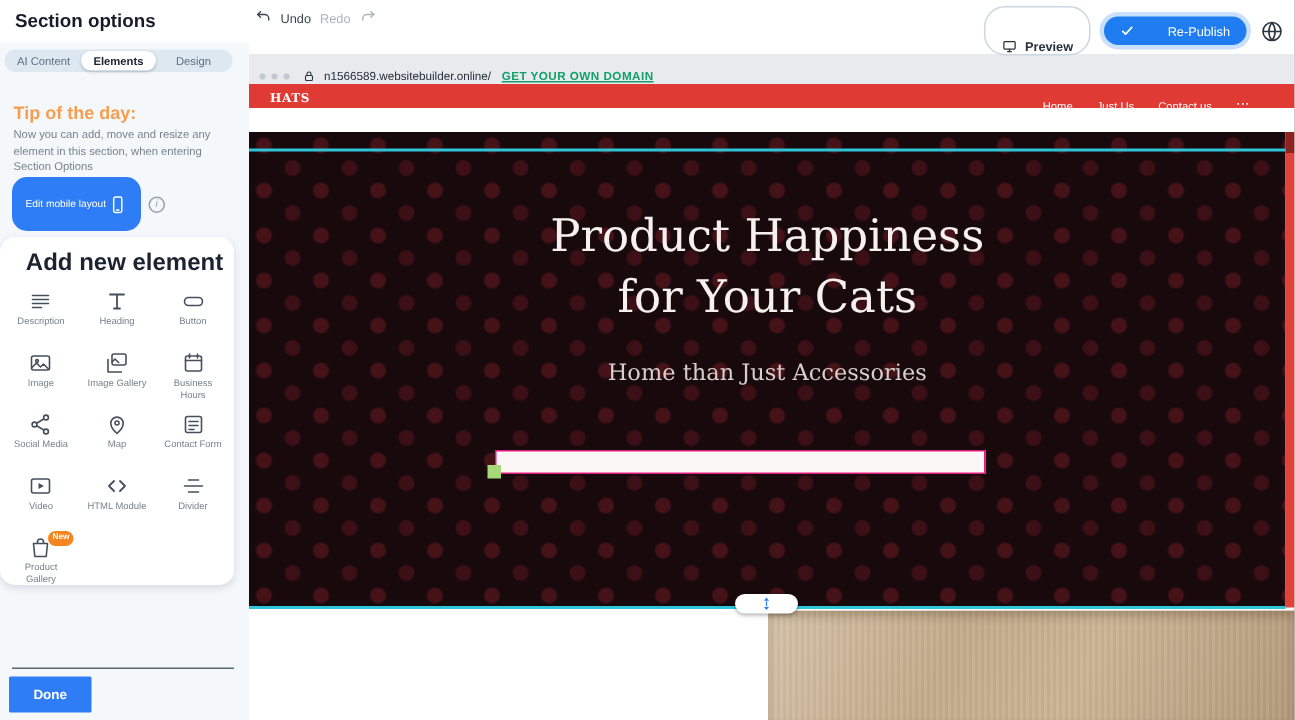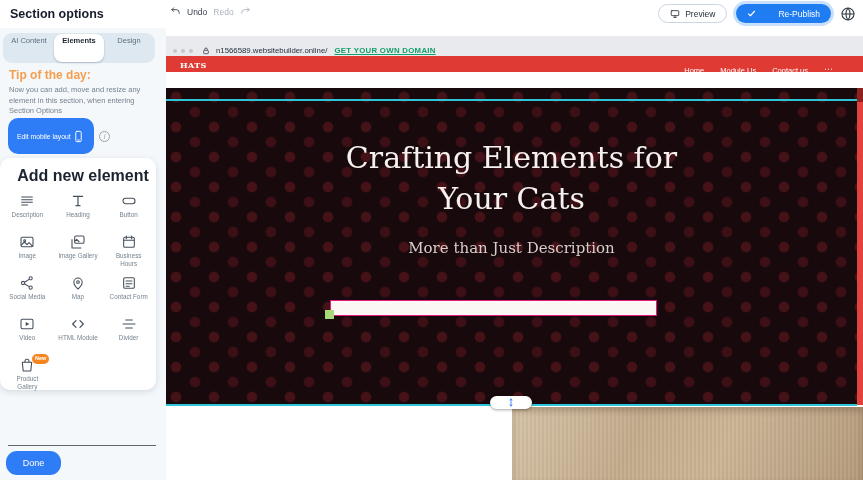--- a/index.html
+++ b/index.html
@@ -8,47 +8,47 @@
 
   
   .topbar { position:absolute; left:0; top:0; width:863px; height:28px; background:#fff; z-index:6; }
   .tb-title { position:absolute; left:10px; top:7px; font-size:12.5px; font-weight:700; color:#171c2b; }
   .tb-hist { position:absolute; left:170px; top:6px; display:flex; align-items:center; gap:6px; }
   .hist-icon svg { width:11px; height:11px; color:#39434f; display:block; }
   .hist-icon.dim svg { color:#a9b2bc; }
   .hist-label { font-size:8.5px; color:#39434f; }
   .hist-label.dim { color:#a9b2bc; }
   .tb-right { position:absolute; right:7px; top:4px; display:flex; align-items:center; gap:9px; }
-  .btn-preview { display:flex; align-items:center; gap:5px; height:19px; padding:0 11px; border:1px solid #ccd6e0; border-radius:14px; background:#fff; font-size:8.5px; color:#27303e; cursor:pointer; }
+  .btn-preview { display:flex; align-items:flex-end; gap:5px; height:33px; padding:0 11px; border:1px solid #ccd6e0; border-radius:14px; background:#fff; font-size:8.5px; color:#27303e; cursor:pointer;font-weight:bold; }
   .btn-preview svg { width:10px; height:10px; color:#27303e; }
   .btn-republish { display:flex; align-items:center; gap:22px; height:19px; padding:0 11px; border:none; border-radius:14px; background:#1f7cf1; color:#fff; font-size:8.5px; box-shadow:0 0 0 3px #c9e0fd; cursor:pointer; }
   .btn-republish svg { width:9px; height:9px; color:#fff; }
   .globe { width:16px; height:16px; color:#2b3440; cursor:pointer; }
   .globe svg { width:16px; height:16px; }
 
   
   .sidebar { position:absolute; left:0; top:28px; width:166px; height:452px; background:#f4f8fb; z-index:5; }
-  .tabs { position:absolute; left:3px; top:5px; width:152px; height:30px; background:#dde8f1; border-radius:9px; display:flex; padding:1px; }
+  .tabs { position:absolute; left:3px; top:5px; width:152px; height:15px; background:#dde8f1; border-radius:9px; display:flex; padding:1px; }
   .tab { flex:1; font-size:7.5px; color:#5f6e7d; text-align:center; line-height:13px; border-radius:8px; cursor:pointer; }
   .tab.active { background:#fff; color:#1b2230; font-weight:700; box-shadow:0 1px 2px rgba(20,40,60,.25); }
   .tip-title { position:absolute; left:9px; top:40px; font-size:12px; font-weight:700; color:#f59e4f; }
   .tip-body { position:absolute; left:9px; top:57px; width:143px; font-size:7.5px; line-height:1.4; color:#76828e; }
   .btn-mobile { position:absolute; left:8px; top:90px; width:86px; height:36px; background:#2e7cf6; border:none; border-radius:10px; color:#fff; display:flex; align-items:center; justify-content:space-between; padding:0 9px; cursor:pointer; }
   .btn-mobile .lbl { font-size:6.8px; white-space:nowrap; }
   .btn-mobile svg { width:13px; height:13px; color:#fff; }
   .info { position:absolute; left:99px; top:103px; width:11px; height:11px; border:1px solid #98a3ae; border-radius:50%; color:#98a3ae; font-size:7px; line-height:9px; text-align:center; font-style:italic; cursor:pointer; }
   .card { position:absolute; left:0; top:130px; width:156px; height:232px; background:#fff; border-radius:10px; box-shadow:0 2px 6px rgba(25,45,70,.14); }
   .card-title { padding:9px 0 3px 10px; font-size:16px; font-weight:700; color:#1b2230;text-align:center; }
   .grid { display:grid; grid-template-columns:repeat(3,1fr); padding:0 2px; }
   .el { height:41px; display:flex; flex-direction:column; align-items:center; padding-top:5px; position:relative; cursor:pointer; }
   .el svg { width:16px; height:16px; color:#454f5c; flex:none; }
   .el-label { margin-top:2px; font-size:6.3px; line-height:1.25; color:#76828e; text-align:center; width:40px; }
   .badge-new { position:absolute; top:2px; left:30px; background:#f5861f; color:#fff; font-size:5.5px; line-height:1; padding:2px 3px; border-radius:5px; font-weight:700; }
   .sb-divider { position:absolute; left:8px; top:417px; width:148px; border-top:1px solid #5b6670; }
-  .btn-done { position:absolute; left:6px; top:423px; width:55px; height:24px; background:#2e7cf6; border:none; border-radius:11px; color:#fff; font-size:9px; font-weight:400; cursor:pointer; }
+  .btn-done { position:absolute; left:6px; top:423px; width:55px; height:24px; background:#2e7cf6; border:none; border-radius:1px; color:#fff; font-size:9px; font-weight:700; cursor:pointer; }
 
   
   .preview { position:absolute; left:166px; top:28px; width:697px; height:452px; background:#fff; }
   .chrome { position:absolute; left:0; top:8px; width:697px; height:29px; background:#e8eaed; display:flex; align-items:center; padding:0 7px; gap:4px; }
   .dot { width:4px; height:4px; border-radius:50%; background:#c2c8cf; }
   .lock svg { width:8px; height:8px; color:#2b3440; display:block; margin-left:5px; }
   .url { font-size:7.8px; color:#262f3c; margin-left:2px; }
   .domain { font-size:7.8px; font-weight:700; color:#12a06b; letter-spacing:.3px; margin-left:3px; cursor:pointer;text-decoration:underline; }
 
   .site-header { position:absolute; left:0; top:28px; width:697px; height:16px; background:#e03a34; }
@@ -265,29 +265,29 @@
           </svg>
       </span>
       <span class="url">n1566589.websitebuilder.online/</span>
       <span class="domain">GET YOUR OWN DOMAIN</span>
     </div>
 
     <div class="site-header">
       <div class="logo">HATS FOR CATS</div>
       <div class="nav">
         <span class="nav-item active">Home</span>
-        <span class="nav-item">Module Us</span>
+        <span class="nav-item">Just Us</span>
         <span class="nav-item">Contact us</span>
         <span class="nav-item nav-more">⋯</span>
       </div>
     </div>
 
     <div class="hero">
-      <div class="hero-title">Crafting Elements for Your Cats</div>
-      <div class="hero-sub">More than Just Description</div>
+      <div class="hero-title">Product Happiness for Your Cats</div>
+      <div class="hero-sub">Home than Just Accessories</div>
       <div class="hero-text-box">
         <span class="handle-green"></span>
       </div>
     </div>
 
     <div class="sel-line sel-top"></div>
     <div class="sel-line sel-bottom"></div>
 
     <div class="resize-pill">
       <svg viewBox="0 0 24 24">

